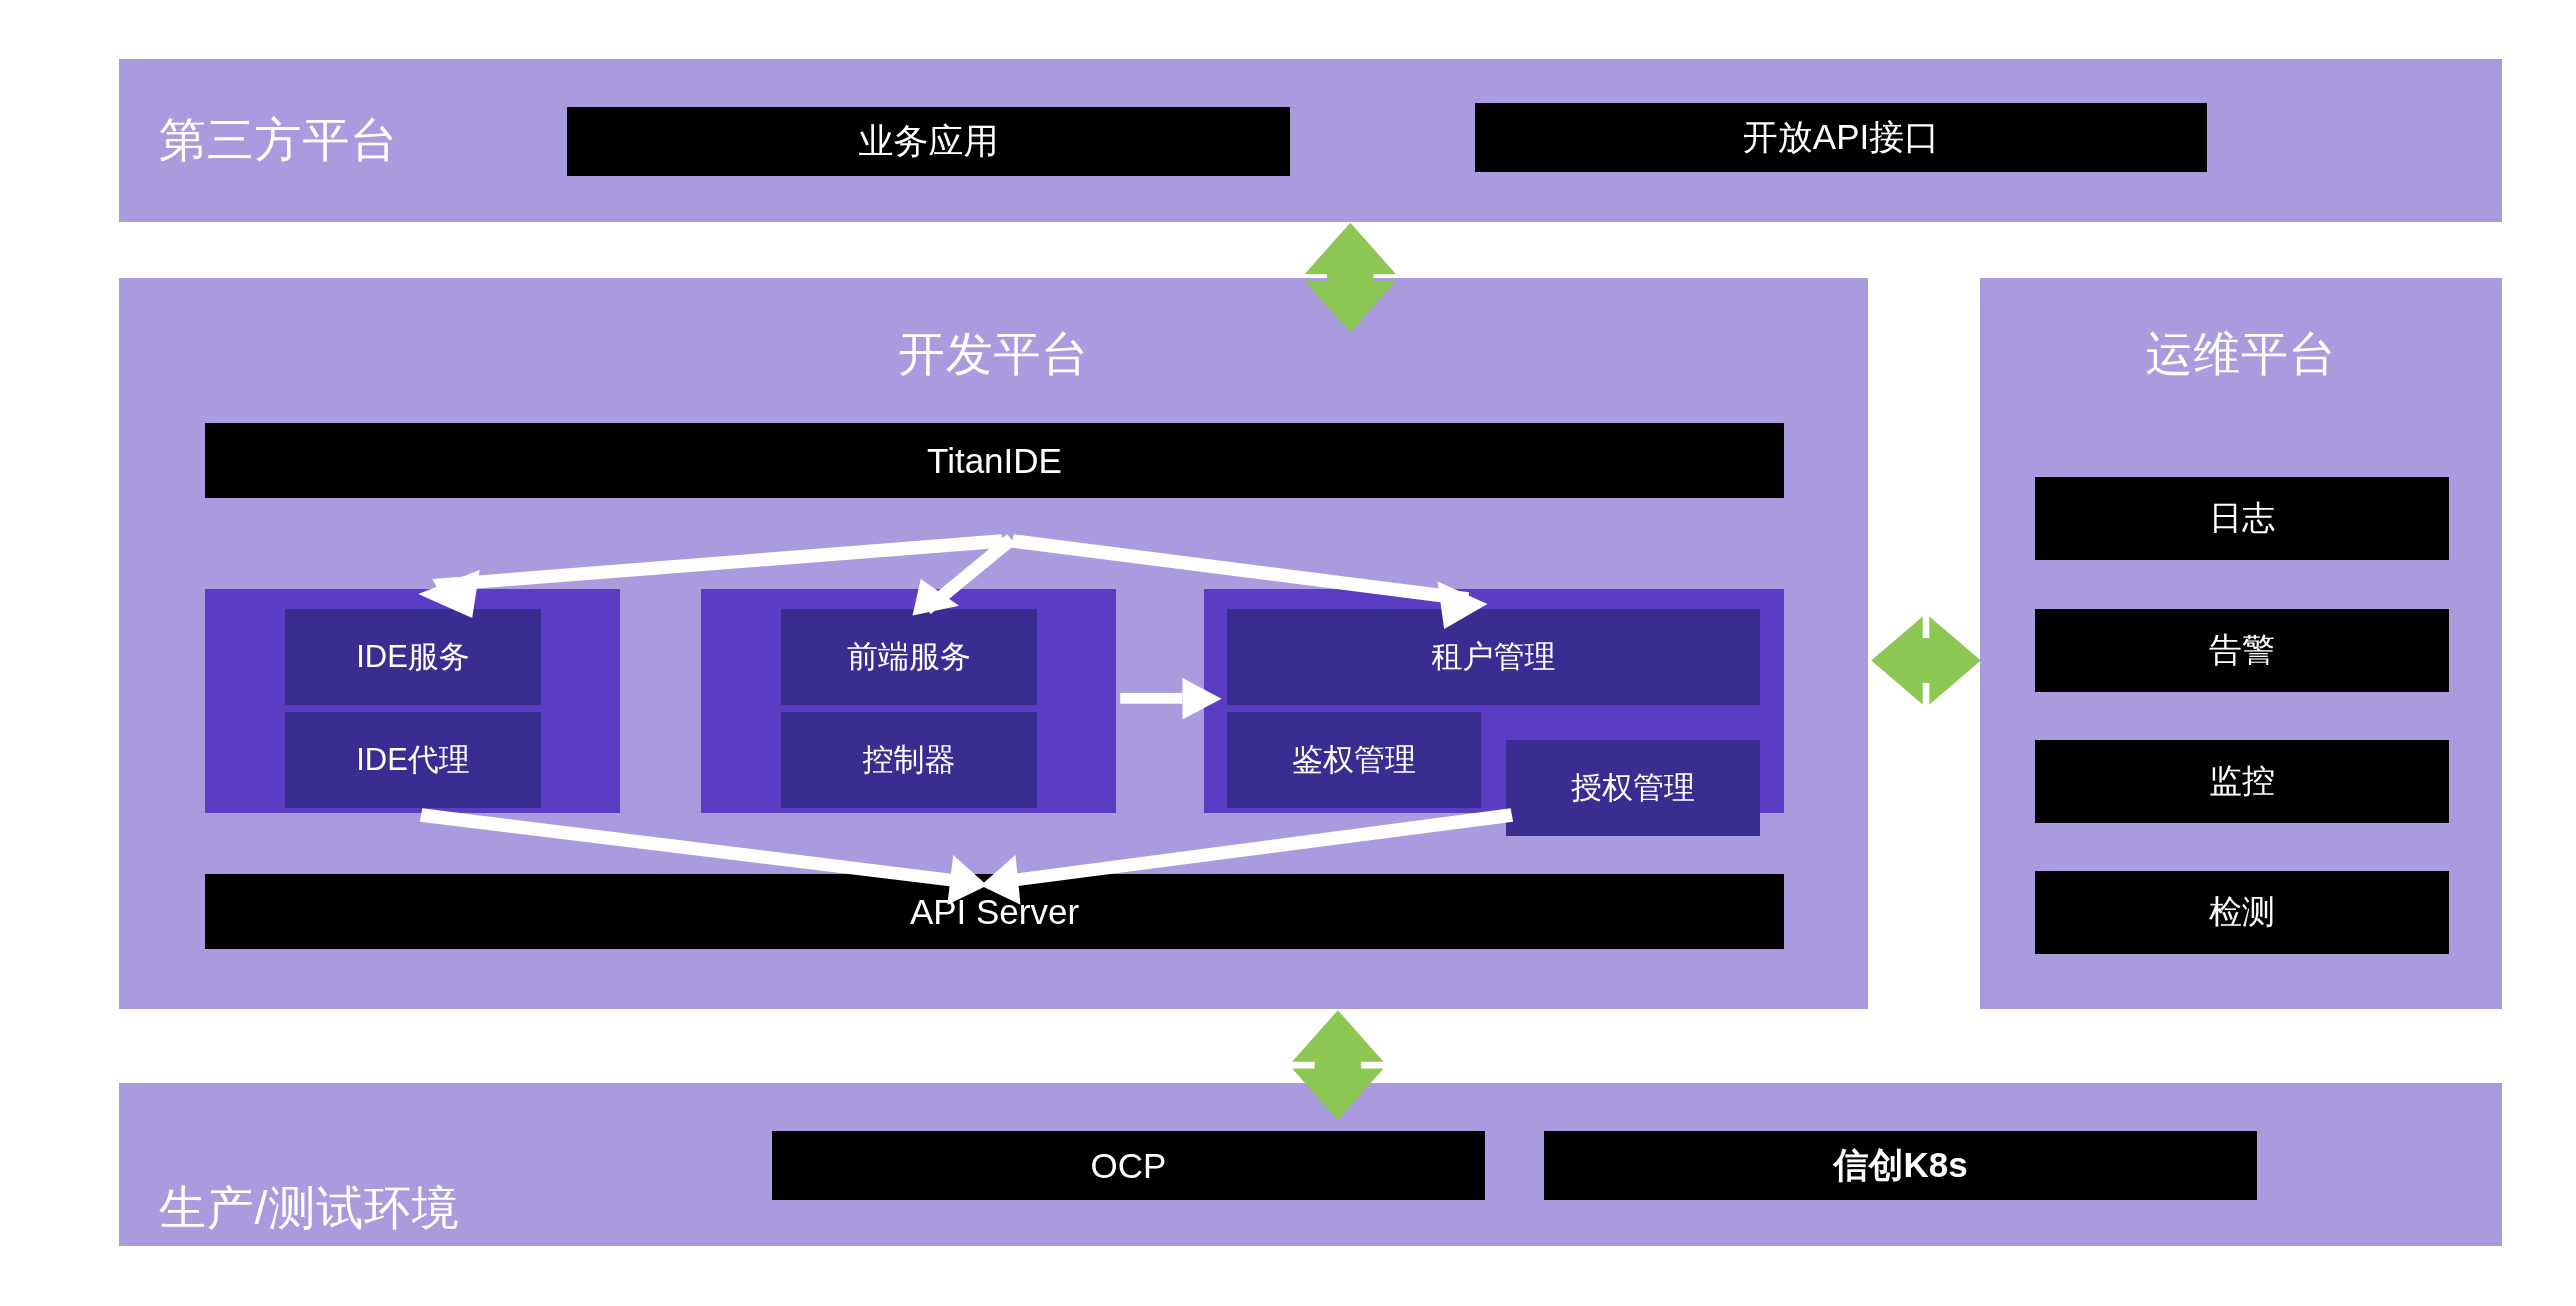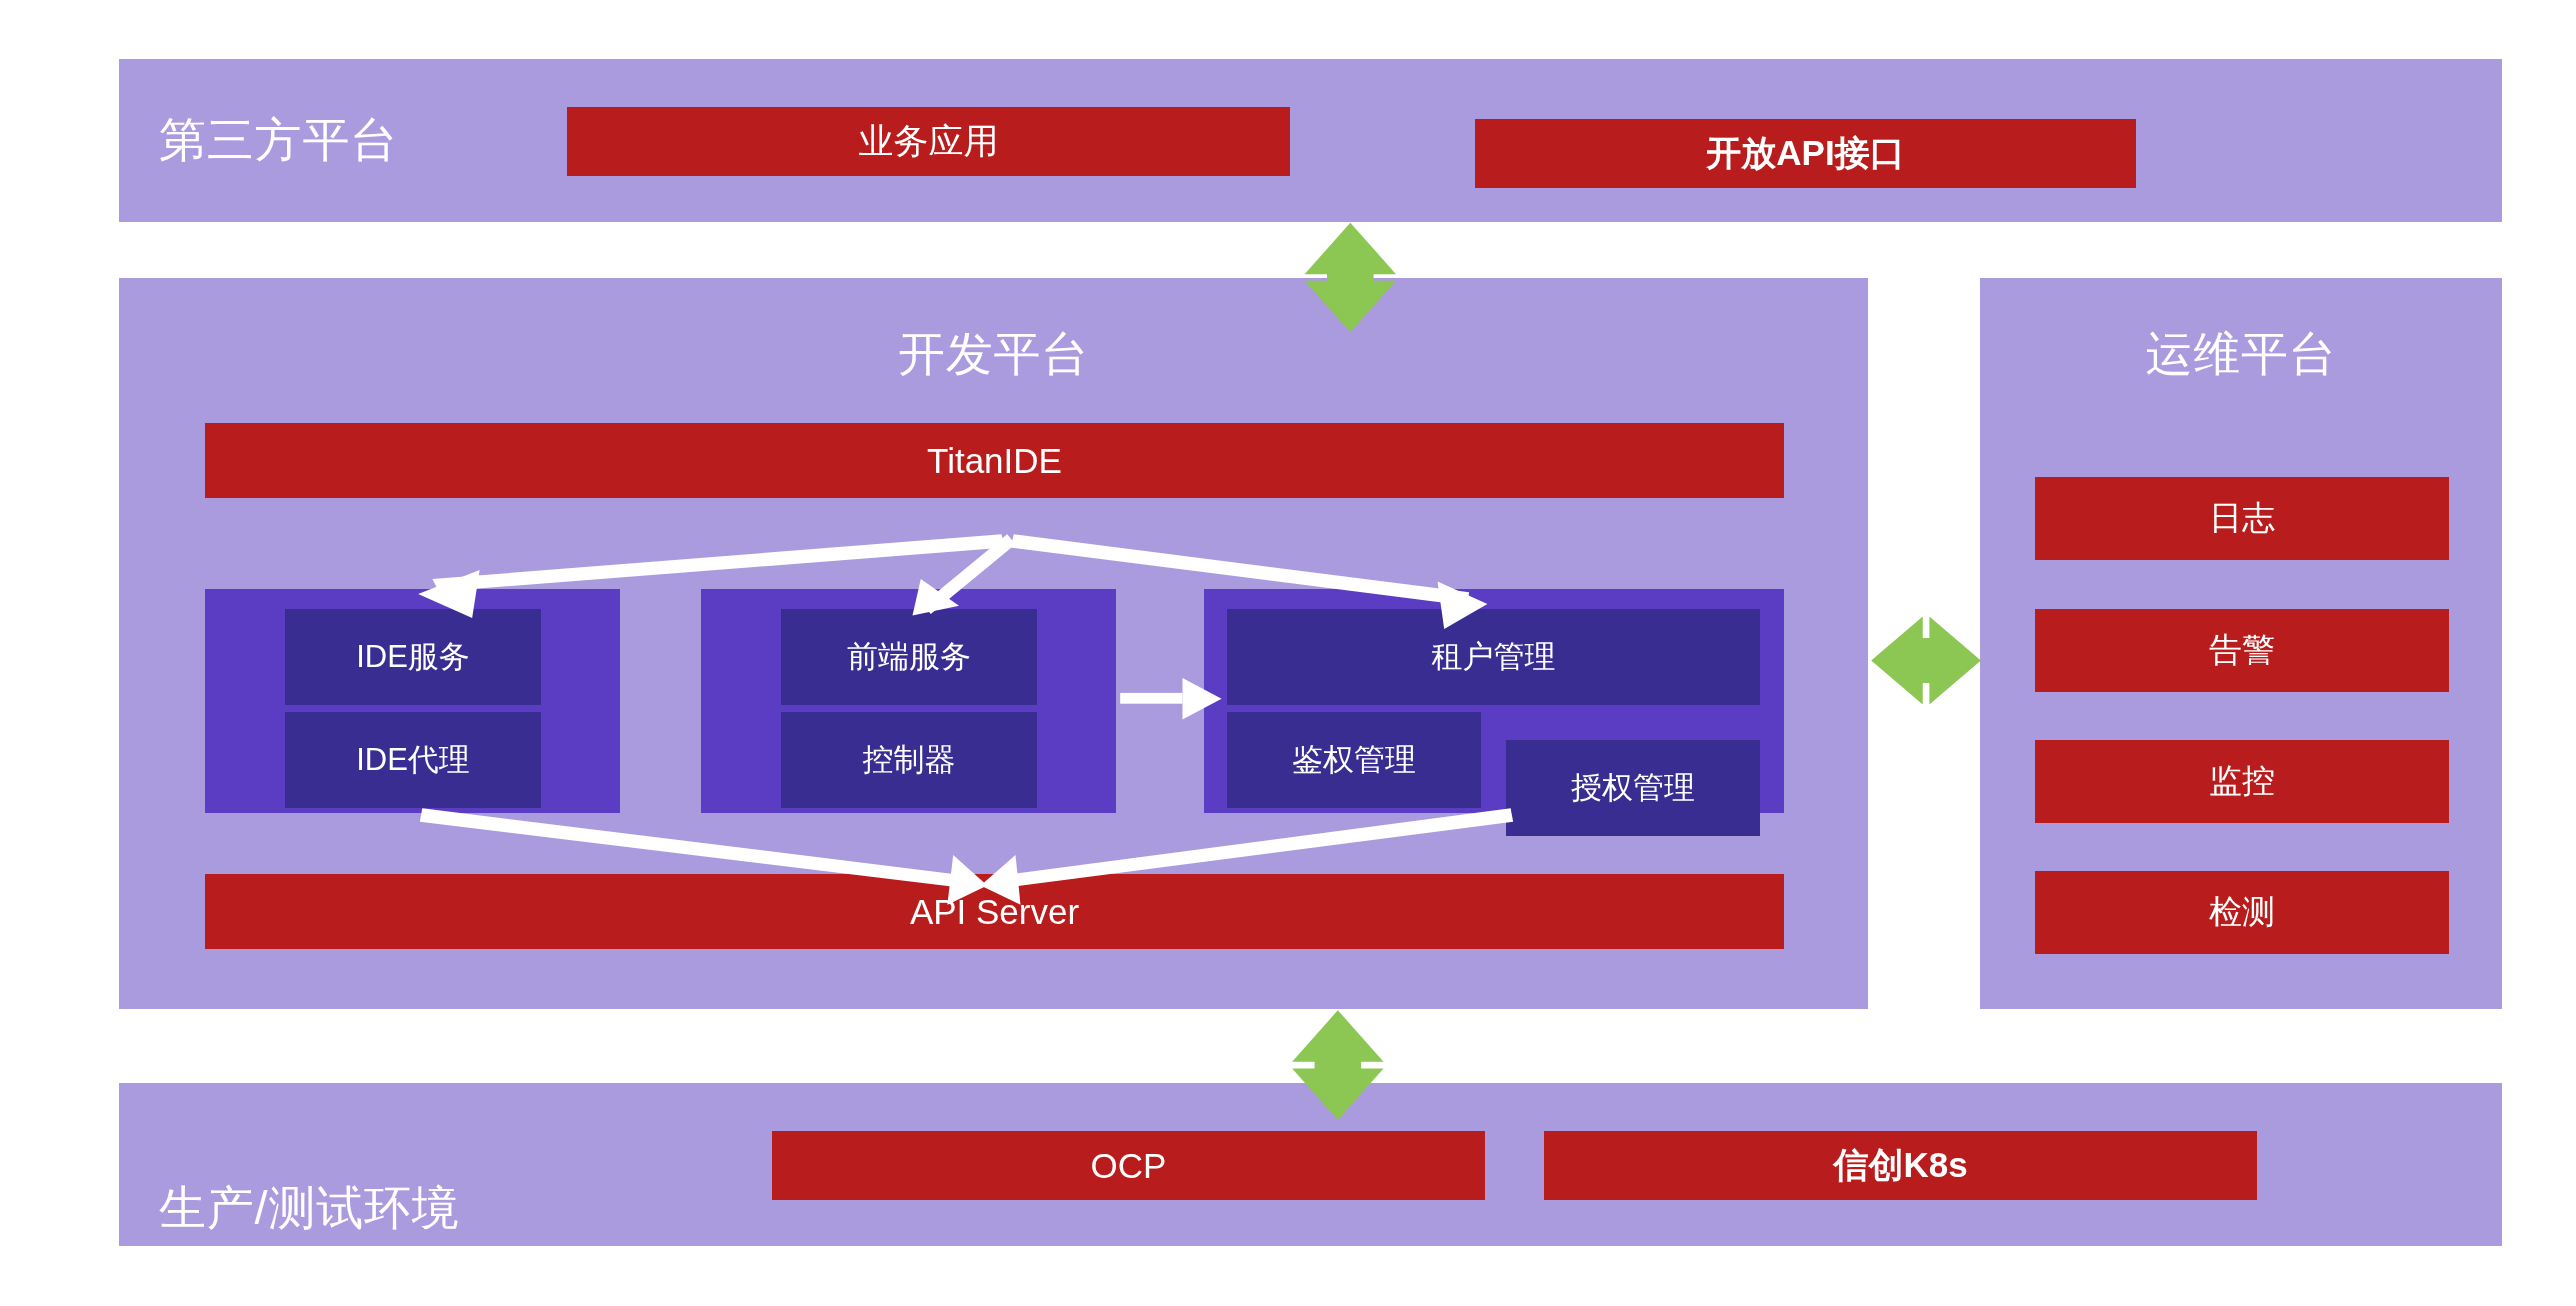--- a/index.html
+++ b/index.html
@@ -34,21 +34,21 @@
     white-space: nowrap;
     letter-spacing: 0.8px;
   }
   .section-title.centered {
     text-align: center;
   }
 
   
   .block {
     position: absolute;
-    background: #b91c1c;
+    background: #000000;
     color: #ffffff;
     display: flex;
     align-items: center;
     justify-content: center;
     font-size: 33px;
     box-sizing: border-box;
     white-space: nowrap;
   }
   .block.big-label { font-size: 35px; }
 
@@ -83,21 +83,21 @@
 </head>
 <body>
 
 <div id="stage">
 
   <div class="panel" style="left:119px; top:59px; width:2383px; height:163px;padding-left:12px;">
     <div class="section-title" style="left:40px; top:57px;">第三方平台</div>
 
     <div class="block big-label" style="left:448px; top:48px; width:723px; height:69px;">业务应用</div>
 
-    <div class="block big-label" style="left:1356px; top:60px; width:661px; height:69px;font-weight:bold;">开放API接口</div>
+    <div class="block big-label" style="left:1356px; top:44px; width:732px; height:69px;">开放API接口</div>
   </div>
 
   <div class="panel" style="left:119px; top:278px; width:1749px; height:731px;">
 
     <div class="section-title centered" style="left:0px; top:52px; width:1749px;">开发平台</div>
 
     <div class="block big-label" style="left:86px; top:145px; width:1579px; height:75px;">TitanIDE</div>
 
     <div class="group" style="left:86px; top:311px; width:415px; height:224px;">
       <div class="subblock" style="left:80px; top:20px; width:256px; height:96px;">IDE服务</div>

